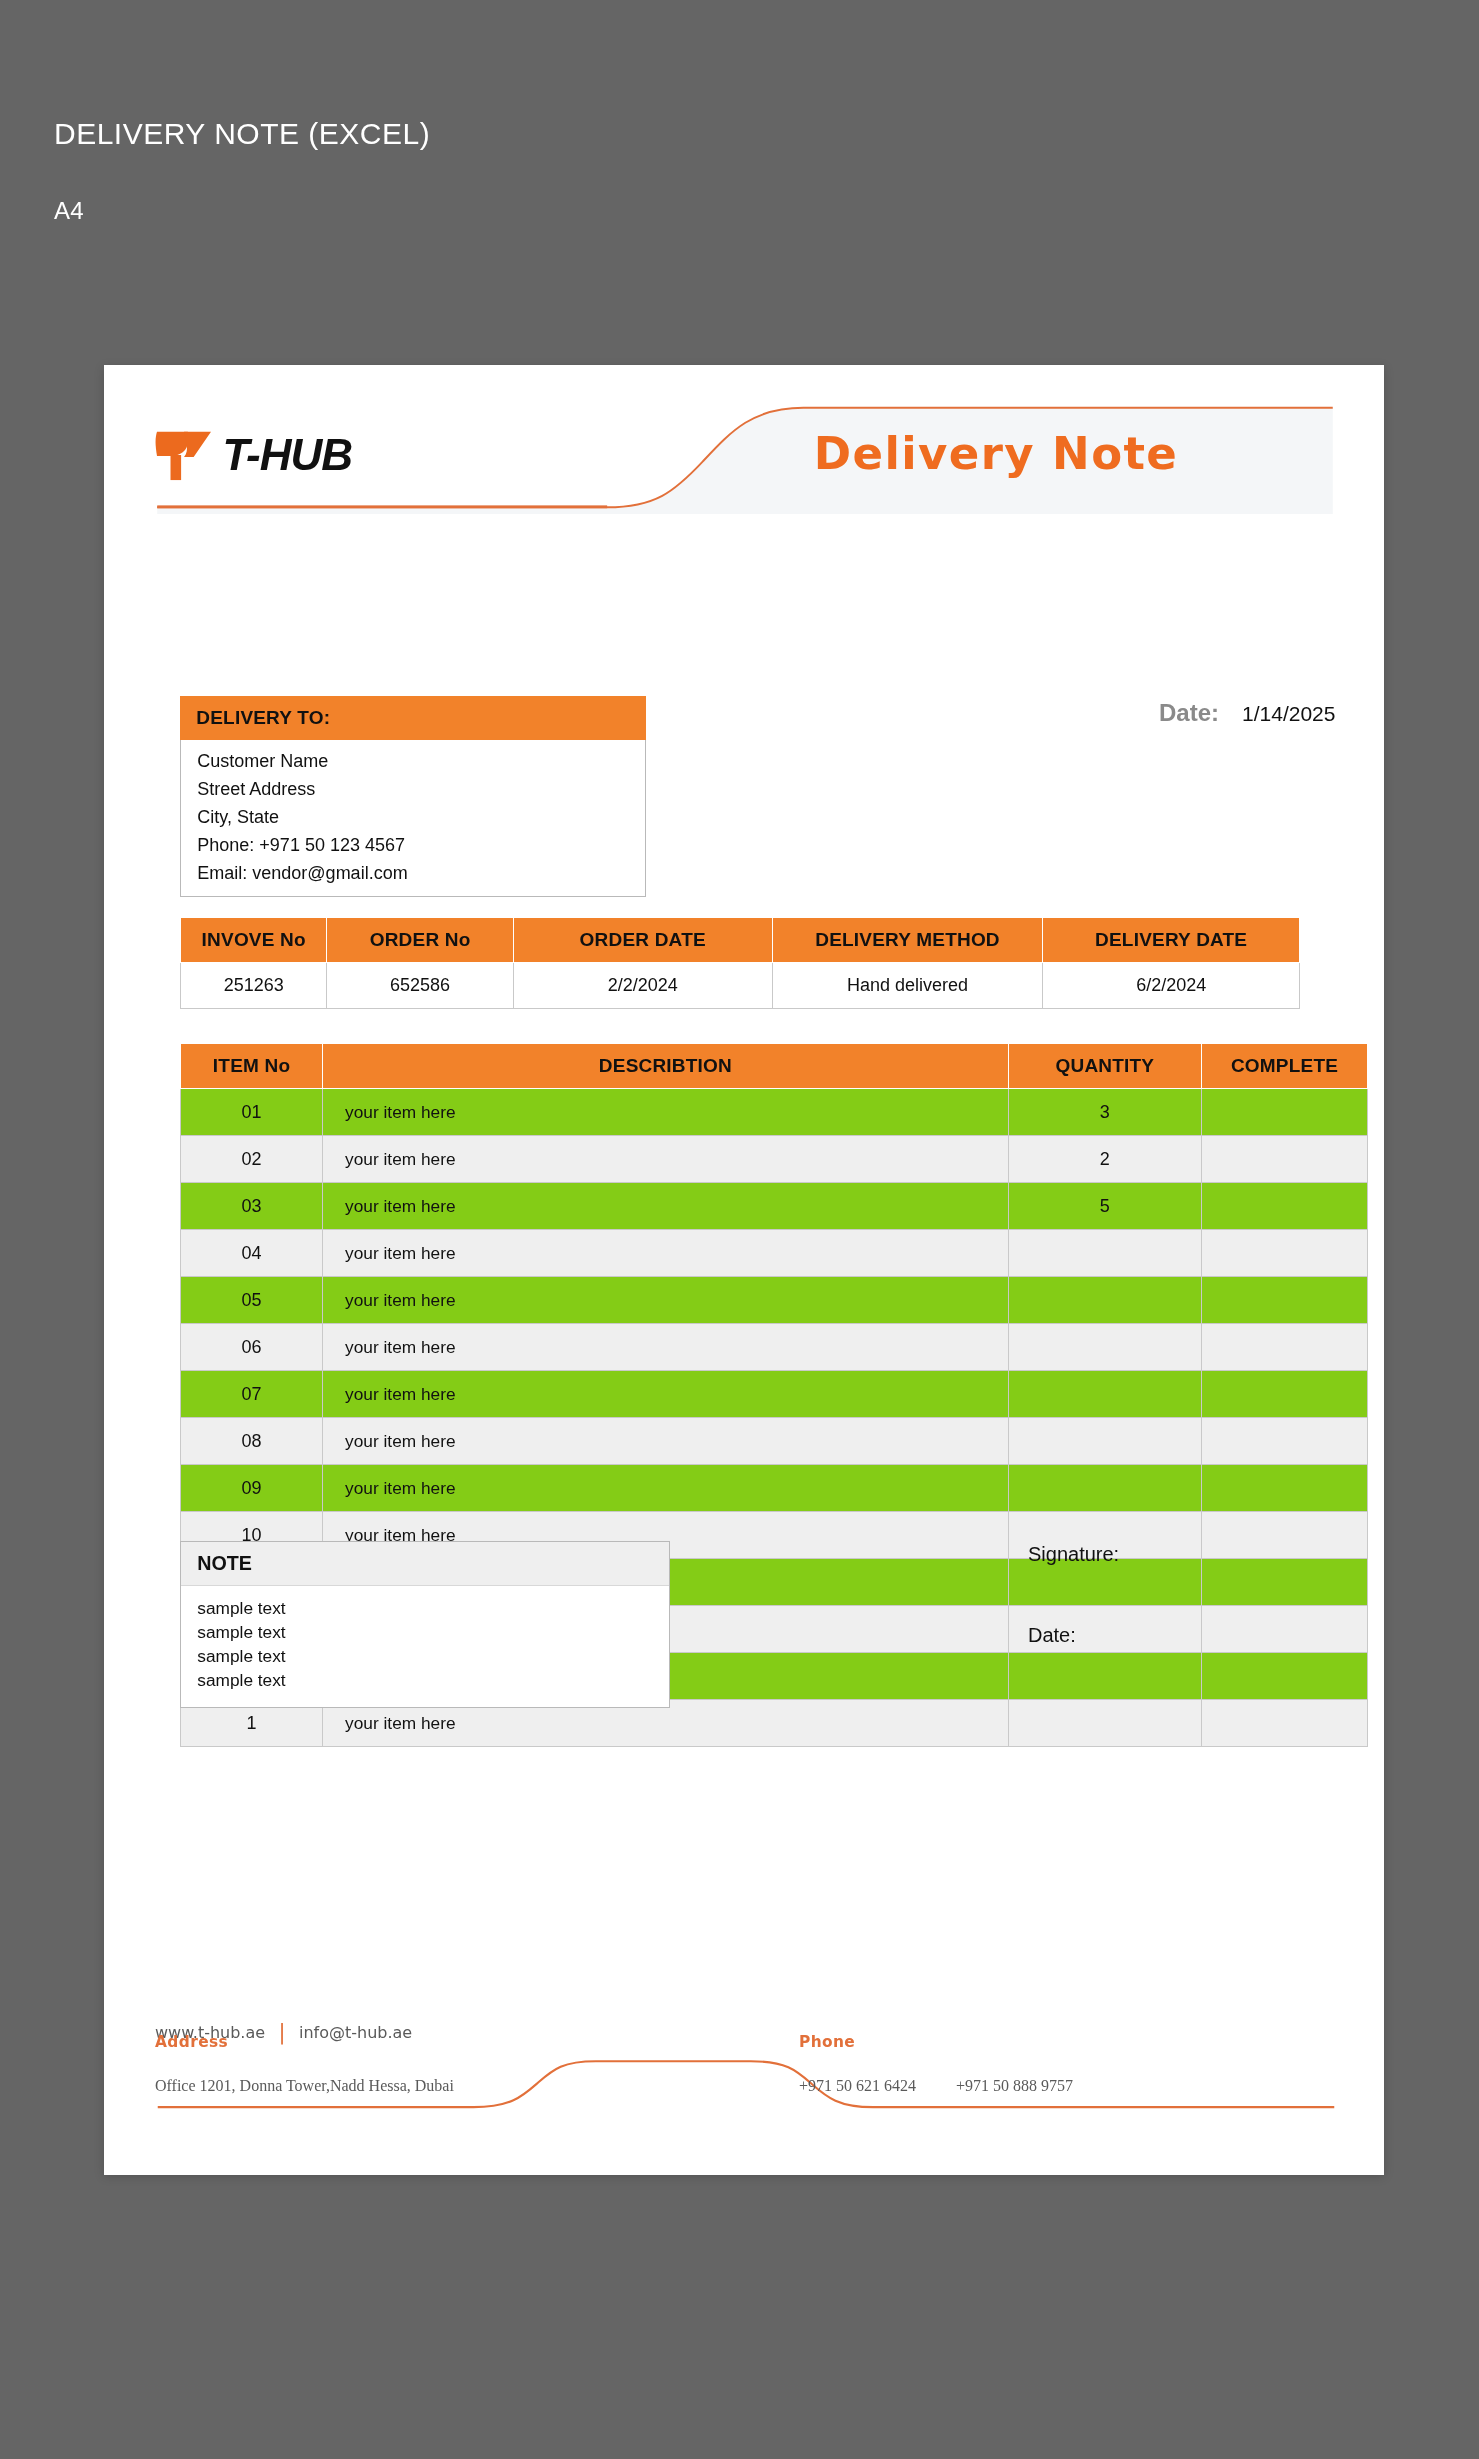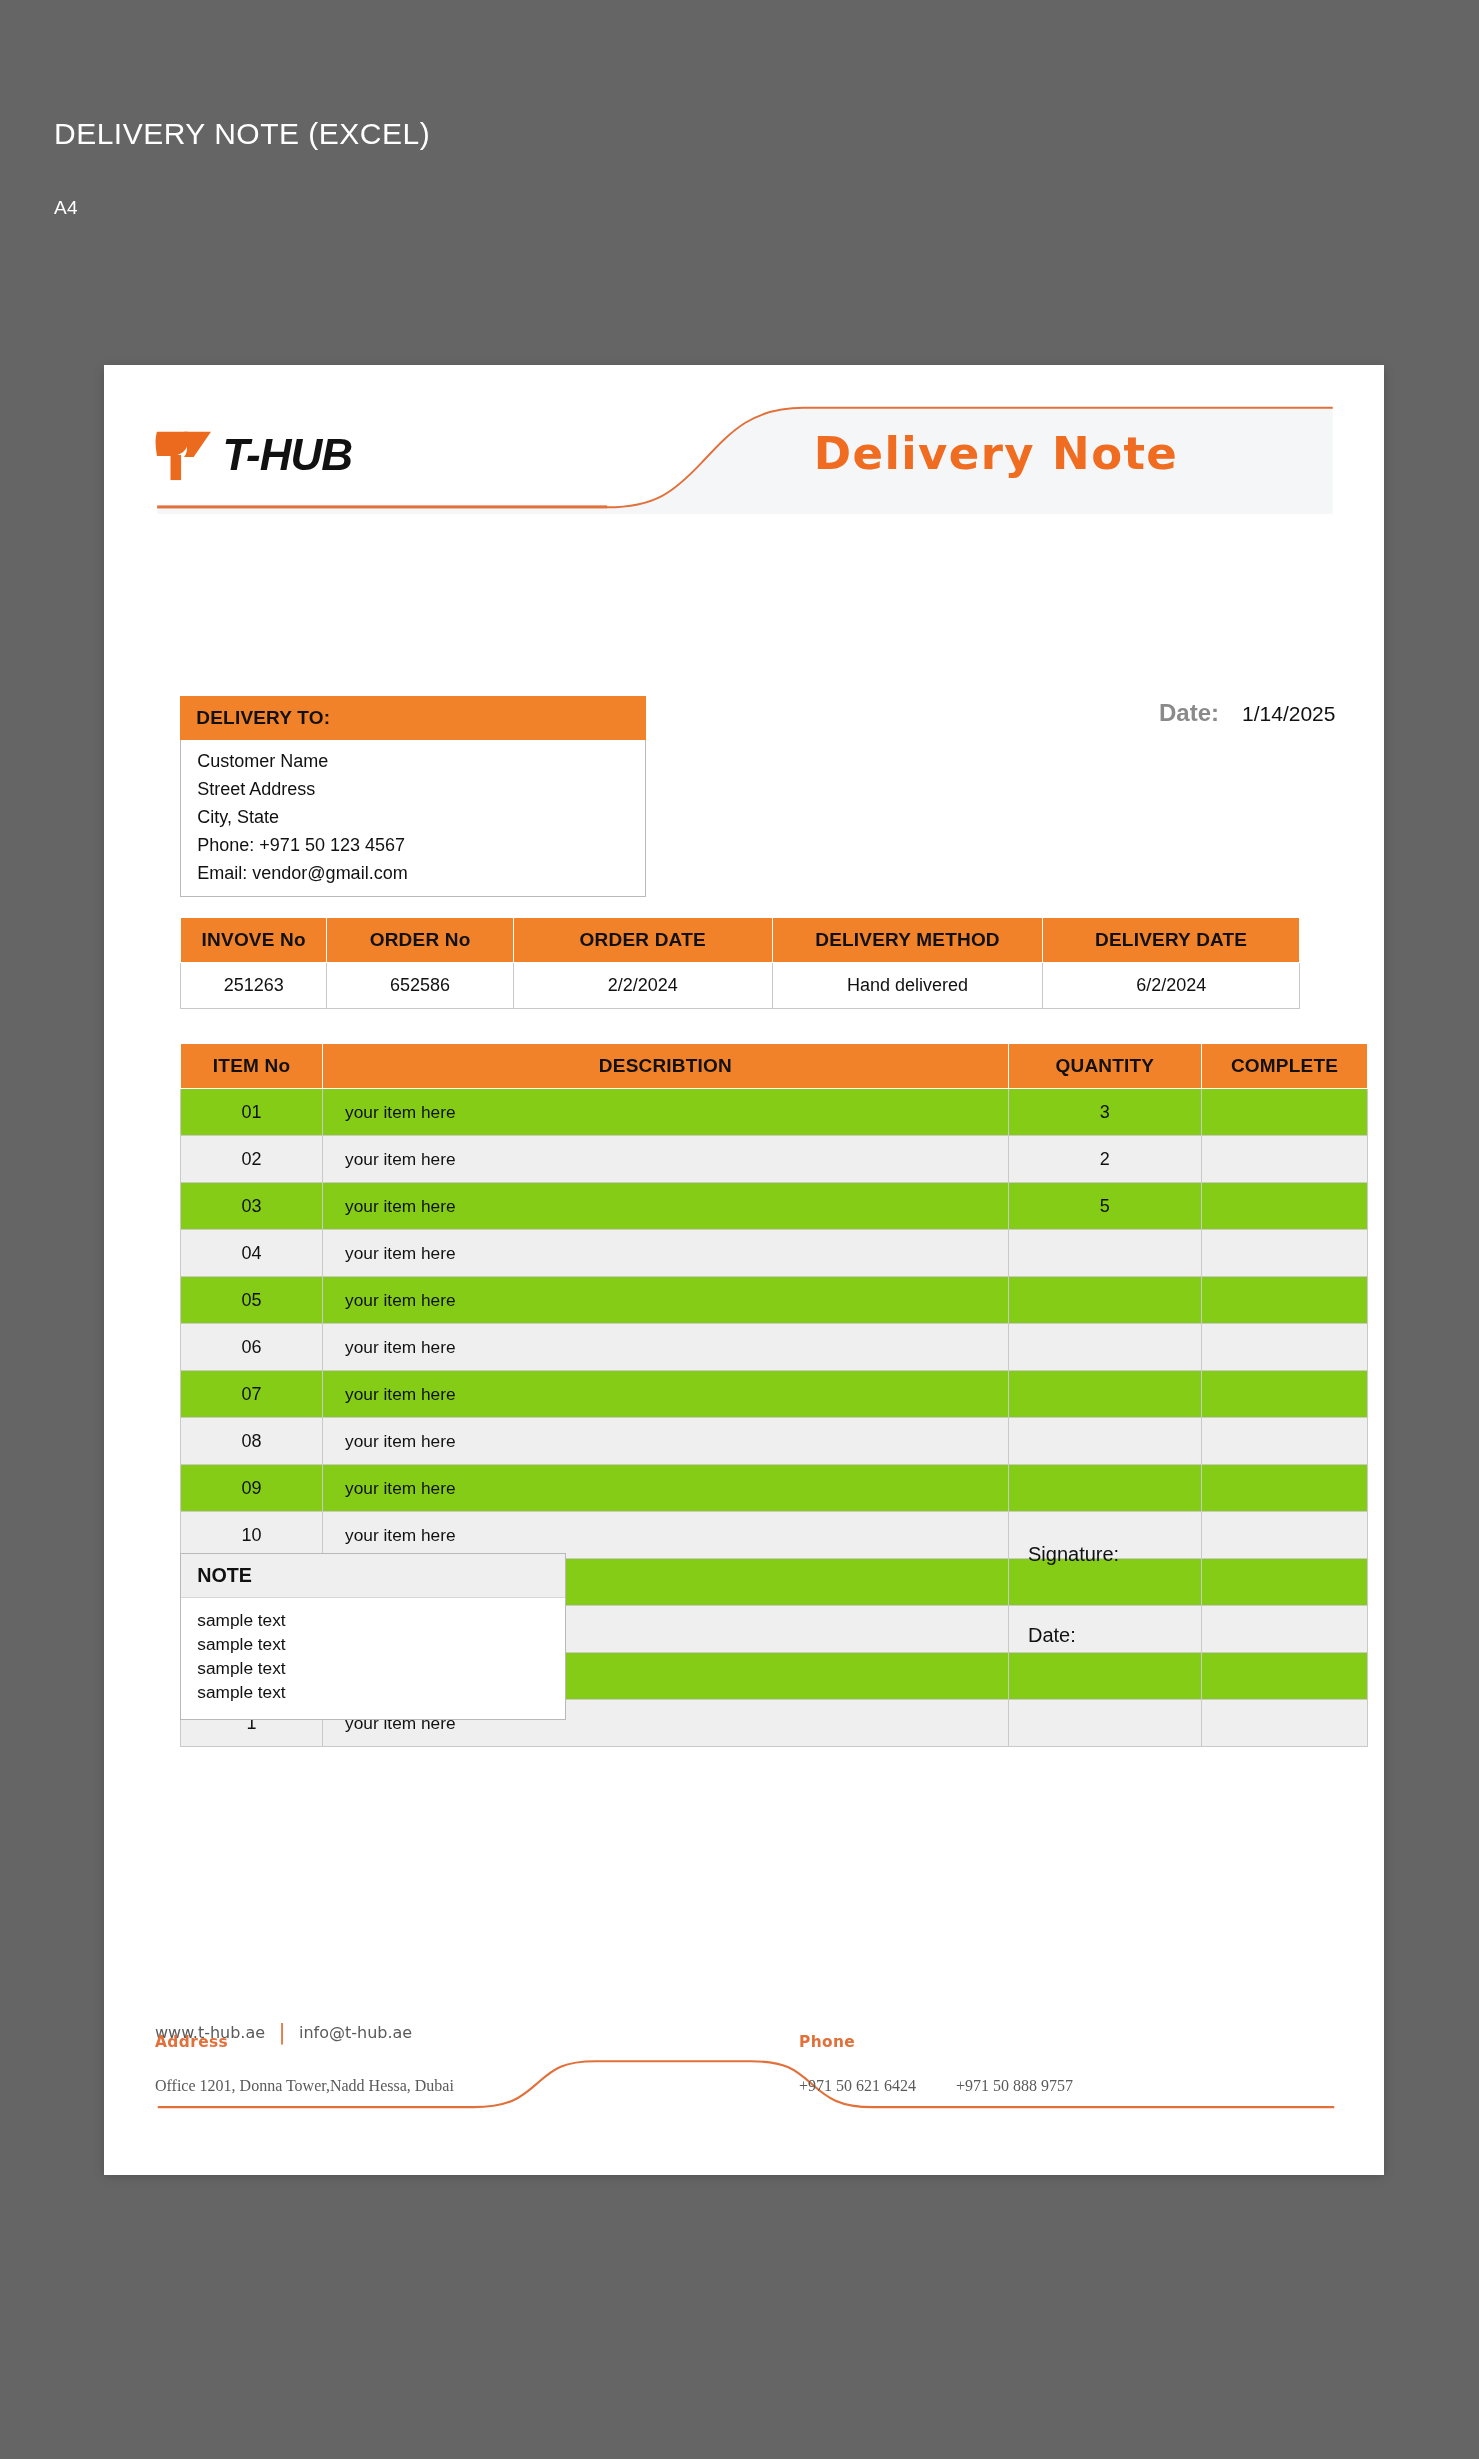--- a/index.html
+++ b/index.html
@@ -24,21 +24,21 @@
     font-size: 30px;
     letter-spacing: 0.5px;
     color: #ffffff;
     font-weight: 300;
     white-space: nowrap;
   }
   .outer-sub {
     position: absolute;
     left: 54px;
     top: 197px;
-    font-size: 19px;
+    font-size: 24px;
     color: #ffffff;
     font-weight: 300;
     letter-spacing: 0.3px;
   }
 
   
   .sheet {
     position: absolute;
     left: 104px;
     top: 365px;
@@ -196,24 +196,23 @@
   #items-table td.c-qty  { text-align: center; }
   #items-table td.c-comp { text-align: center; }
   #items-table tr.alt td { background: #efefef; }
   #items-table tr.norm td { background: #84cc16; }
 
   
   .note-box {
     position: absolute;
     left: 76px;
     top: 1176px;
-    width: 386px;
+    width: 490px;
     border: 1px solid #b9b9b9;
     box-sizing: border-box;
-    margin-top: 12px;
   }
   .note-head {
     background: #efefef;
     height: 43px;
     line-height: 43px;
     padding-left: 16.3px;
     font-size: 19.7px;
     font-weight: 700;
     color: #111111;
     border-bottom: 1px solid #d8d8d8;

